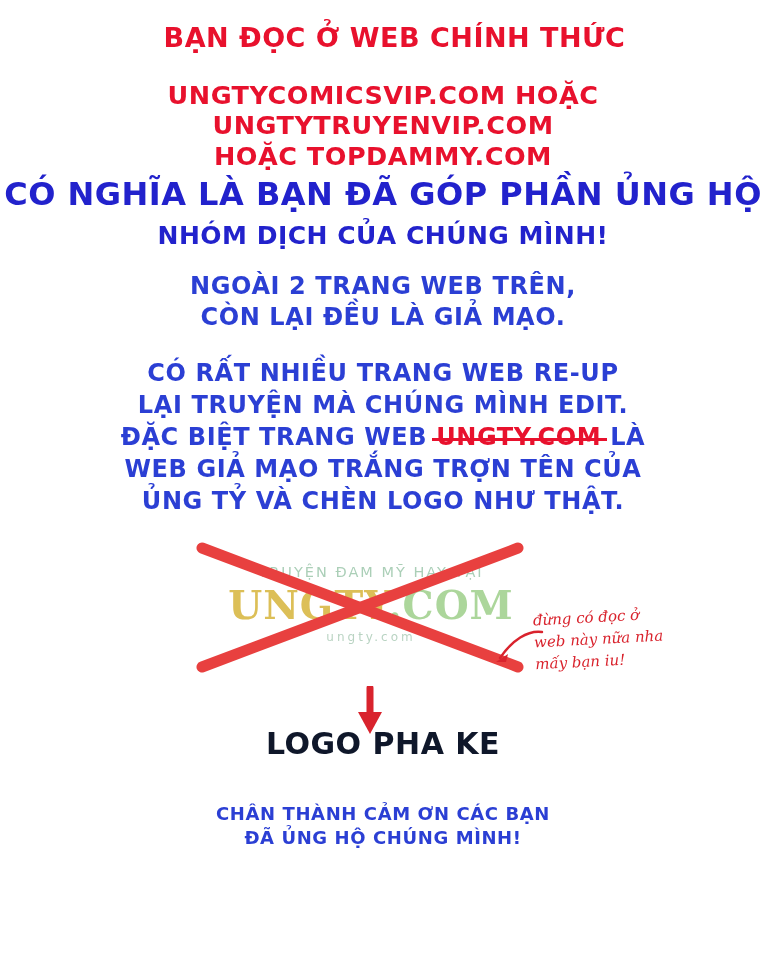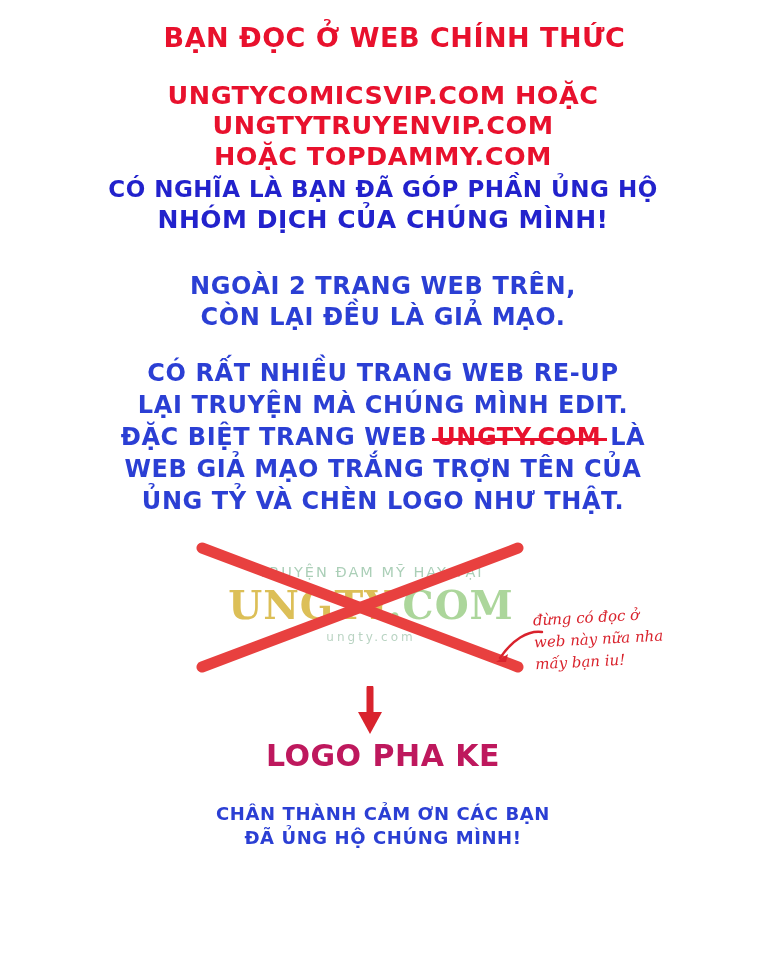--- a/index.html
+++ b/index.html
@@ -42,21 +42,21 @@
   }
   .notice .red {
     color: #e8112d;
   }
   .notice .blue {
     color: #2222cc;
   }
   .l1 { font-size: 27px; margin-bottom: 3px; padding-left: 23px; }
   .l2 { font-size: 25.5px; margin-bottom: 2px; margin-top: 28px; }
   .l3 { font-size: 25.5px; margin-bottom: 4px; }
-  .l4 { font-size: 23px; margin-bottom: 2px; }
+  .l4 { font-size: 32px; margin-bottom: 8px; }
   .l5 { font-size: 25px; }
 
   
   .para {
     position: absolute;
     left: 0;
     width: 766px;
     color: #2b3fd4;
     font-weight: bold;
     letter-spacing: 0.6px;
@@ -150,24 +150,23 @@
     height: 50px;
   }
   .logo-fake-label {
     position: absolute;
     left: 0;
     top: 726px;
     width: 766px;
     text-align: center;
     font-size: 30px;
     font-weight: bold;
-    color: #be185d;
+    color: #0f172a;
     letter-spacing: 0.5px;
     font-family: "DejaVu Sans", sans-serif;
-    margin-top: 12px;
   }
 
   
   .note {
     position: absolute;
     left: 534px;
     top: 606px;
     width: 168px;
     color: #d9232d;
     font-size: 15px;

